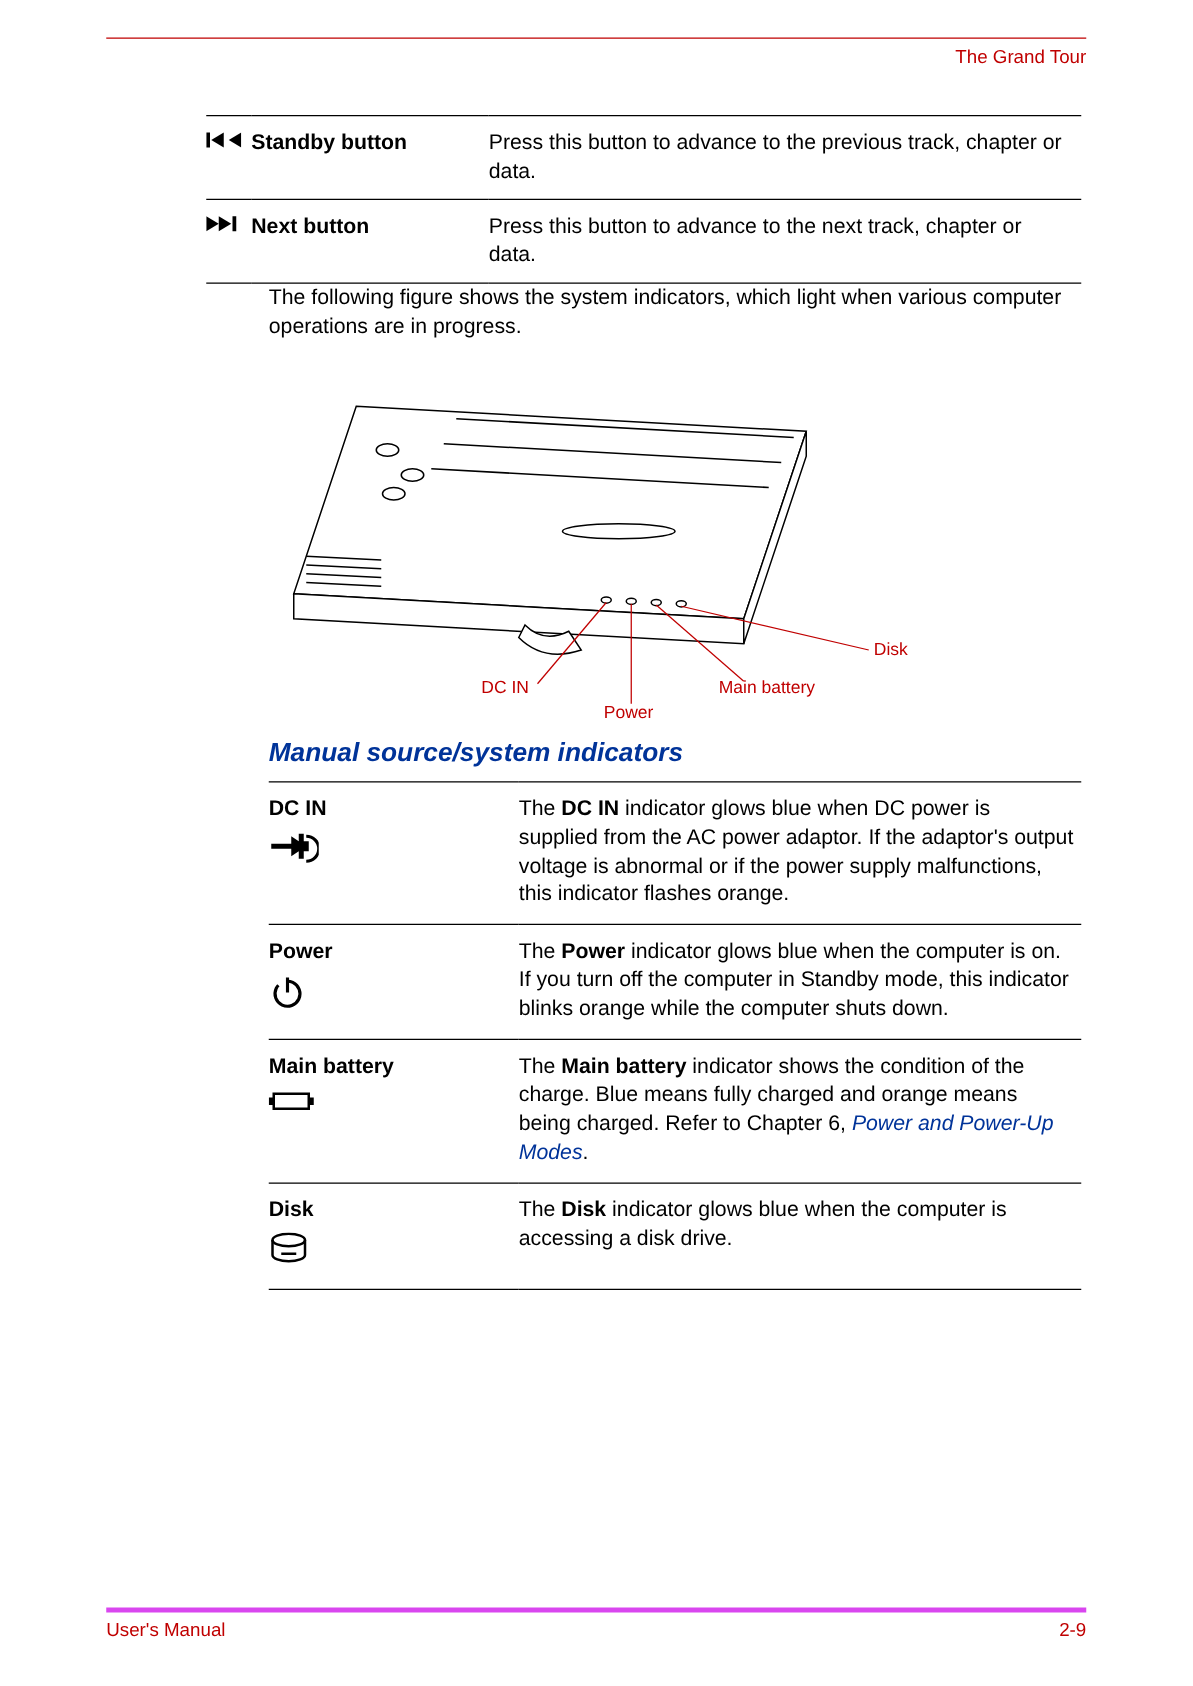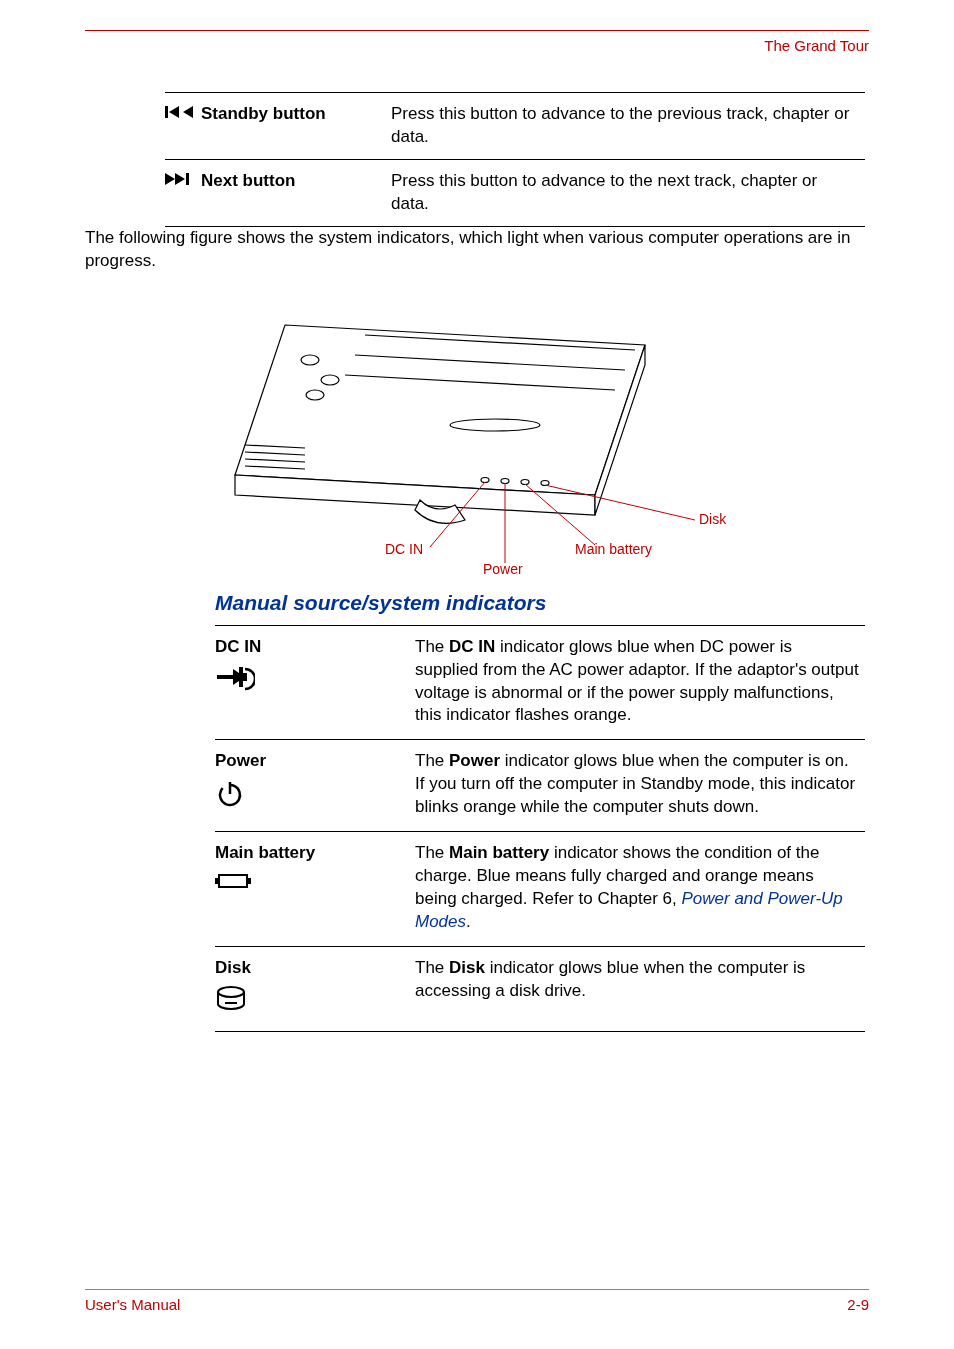--- a/index.html
+++ b/index.html
@@ -44,20 +44,21 @@
   .desc-cell {}
   .section-red {
     color: #c00000;
     font-weight: bold;
     font-size: 24px;
     margin: 22px 0 12px 60px;
     font-family: Arial, Helvetica, sans-serif;
   }
   .body-text {
     font-size: 17px;
+    margin-left: 130px;
     margin-right: 10px;
     line-height: 1.35;
     margin-bottom: 12px;
   }
   .figure-wrap {
     margin-left: 130px;
     margin-top: 8px;
     margin-bottom: 6px;
     position: relative;
     width: 560px;
@@ -92,21 +93,21 @@
   }
   .ind-table tr:last-child td { border-bottom: 1px solid #000; }
   .ind-label { width: 200px; font-weight: bold; }
   .ind-icon { margin-top: 6px; }
   .link { color: #003399; font-style: italic; }
   .footer {
     position: absolute;
     bottom: 36px;
     left: 85px;
     right: 85px;
-    border-top: 1px solid #d946ef;
+    border-top: 4px solid #d946ef;
     padding-top: 6px;
     display: flex;
     justify-content: space-between;
     color: #c00000;
     font-size: 15px;
   }
 
   
   .fig-label {
     position: absolute;

